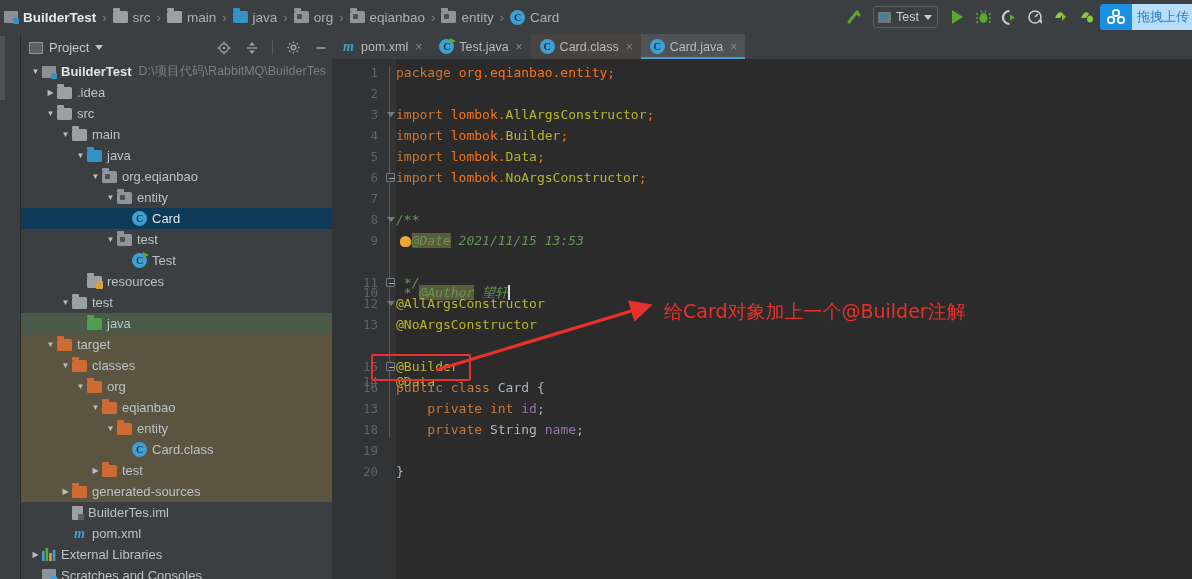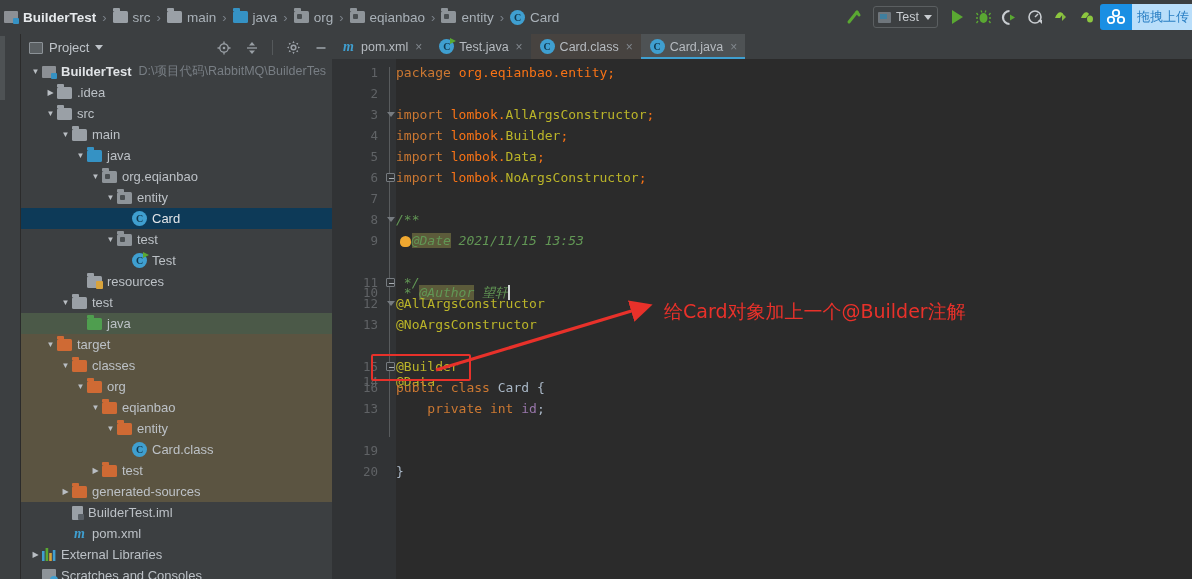--- a/index.html
+++ b/index.html
@@ -432,21 +432,21 @@
           <span class="tlabel">test</span>
         </div>
         <div class="trow tanbg" style="padding-left: 38px;">
           <span class="tw">▶</span>
           <span class="ic ic-folder-orange"></span>
           <span class="tlabel">generated-sources</span>
         </div>
         <div class="trow" style="padding-left: 38px;">
           <span class="tw"></span>
           <span class="ic ic-iml"></span>
-          <span class="tlabel">BuilderTest.iml</span>
+          <span class="tlabel">BuilderTes.iml</span>
         </div>
         <div class="trow" style="padding-left: 38px;">
           <span class="tw"></span>
           <span class="ic ic-maven">m</span>
           <span class="tlabel">pom.xml</span>
         </div>
         <div class="trow" style="padding-left: 8px;">
           <span class="tw">▶</span>
           <span class="ic ic-libs"><svg width="14" height="13">
               <rect x="0" y="3" width="2.6" height="10" fill="#3f9fd0"></rect>
@@ -570,20 +570,24 @@
             </span>
             <span class="ctext"><span class="imp">@Builder</span></span>
           </div>
           <div class="cline" style="top: 318px;">
             <span class="lnum">16</span>
             <span class="ctext"><span class="k">public class </span><span class="cls">Card </span><span class="cls">{</span></span>
           </div>
           <div class="cline" style="top: 339px;">
             <span class="lnum">13</span>
             <span class="ctext"><span class="cls">    </span><span class="k">private int </span><span class="fld">id</span><span class="cls">;</span></span>
+          </div>
+          <div class="cline" style="top: 360px;">
+            <span class="lnum">18</span>
+            <span class="ctext"><span class="cls">    </span><span class="k">private </span><span class="cls">String </span><span class="fld">name</span><span class="cls">;</span></span>
           </div>
           <div class="cline" style="top: 381px;">
             <span class="lnum">19</span>
           </div>
           <div class="cline" style="top: 402px;">
             <span class="lnum">20</span>
             <span class="ctext"><span class="cls">}</span></span>
           </div>
         </div>
       <div class="bulb" style="left:68px; top:177px;"></div>

